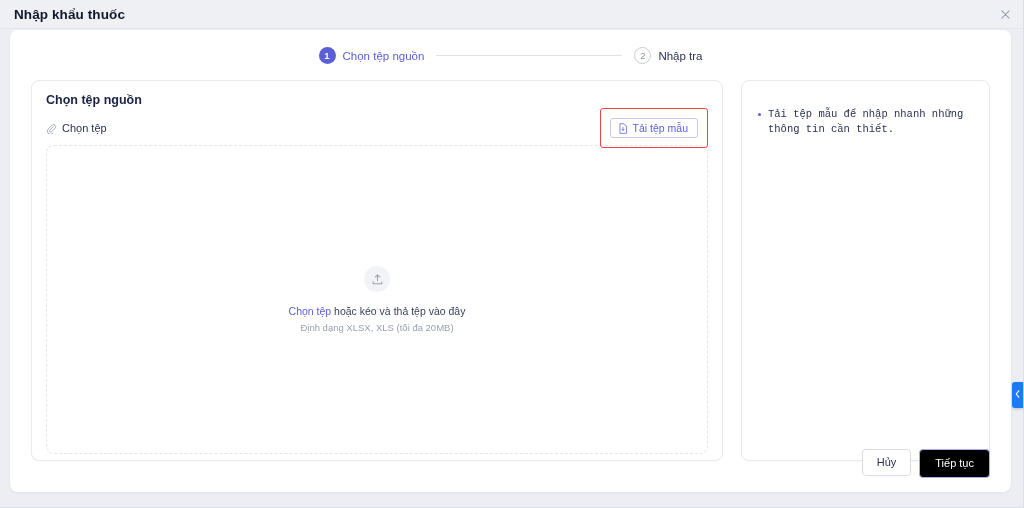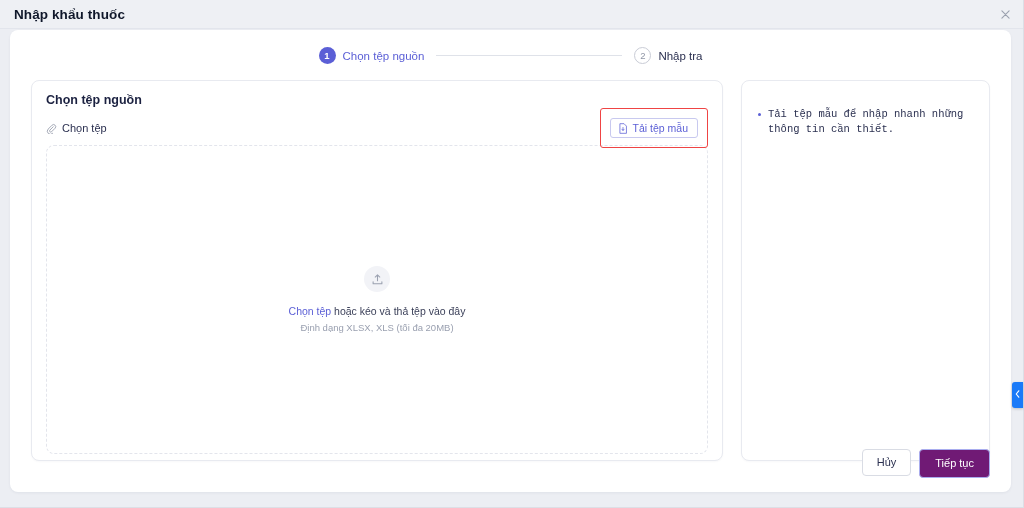--- a/index.html
+++ b/index.html
@@ -216,21 +216,21 @@
     cursor: pointer;
     line-height: 1;
   }
   .btn-cancel {
     background: #fff;
     border: 1px solid #d9dce4;
     color: #2b3050;
     padding: 7px 14px;
   }
   .btn-primary {
-    background: #701a75;
+    background: #000000;
     border: 1px solid #a9adef;
     color: #ffffff;
     padding: 8px 15px;
   }
 
   
   .edge-tab {
     position: absolute;
     right: 0; top: 382px;
     width: 11px; height: 26px;

